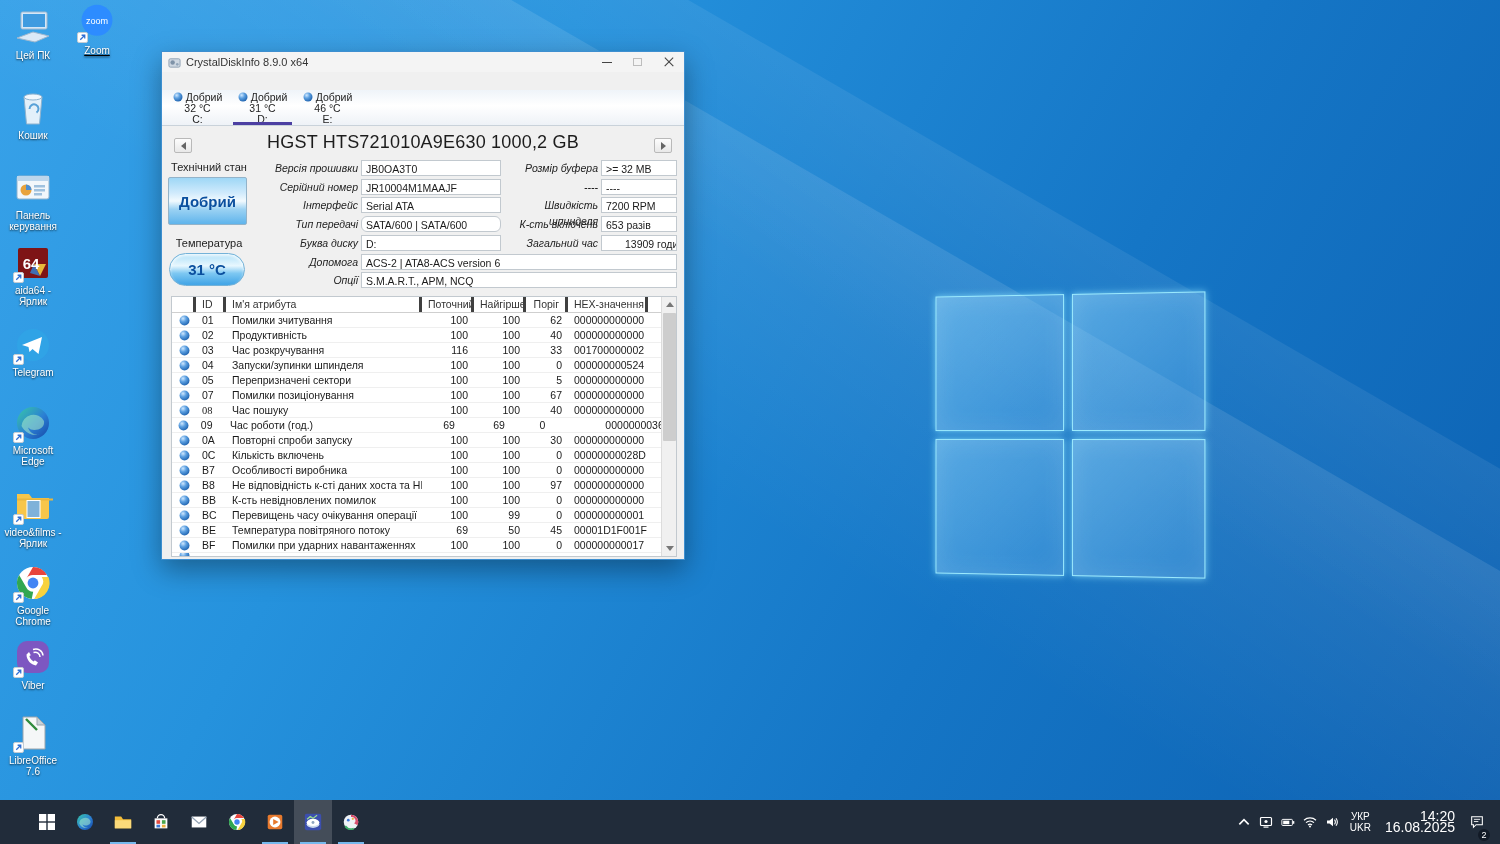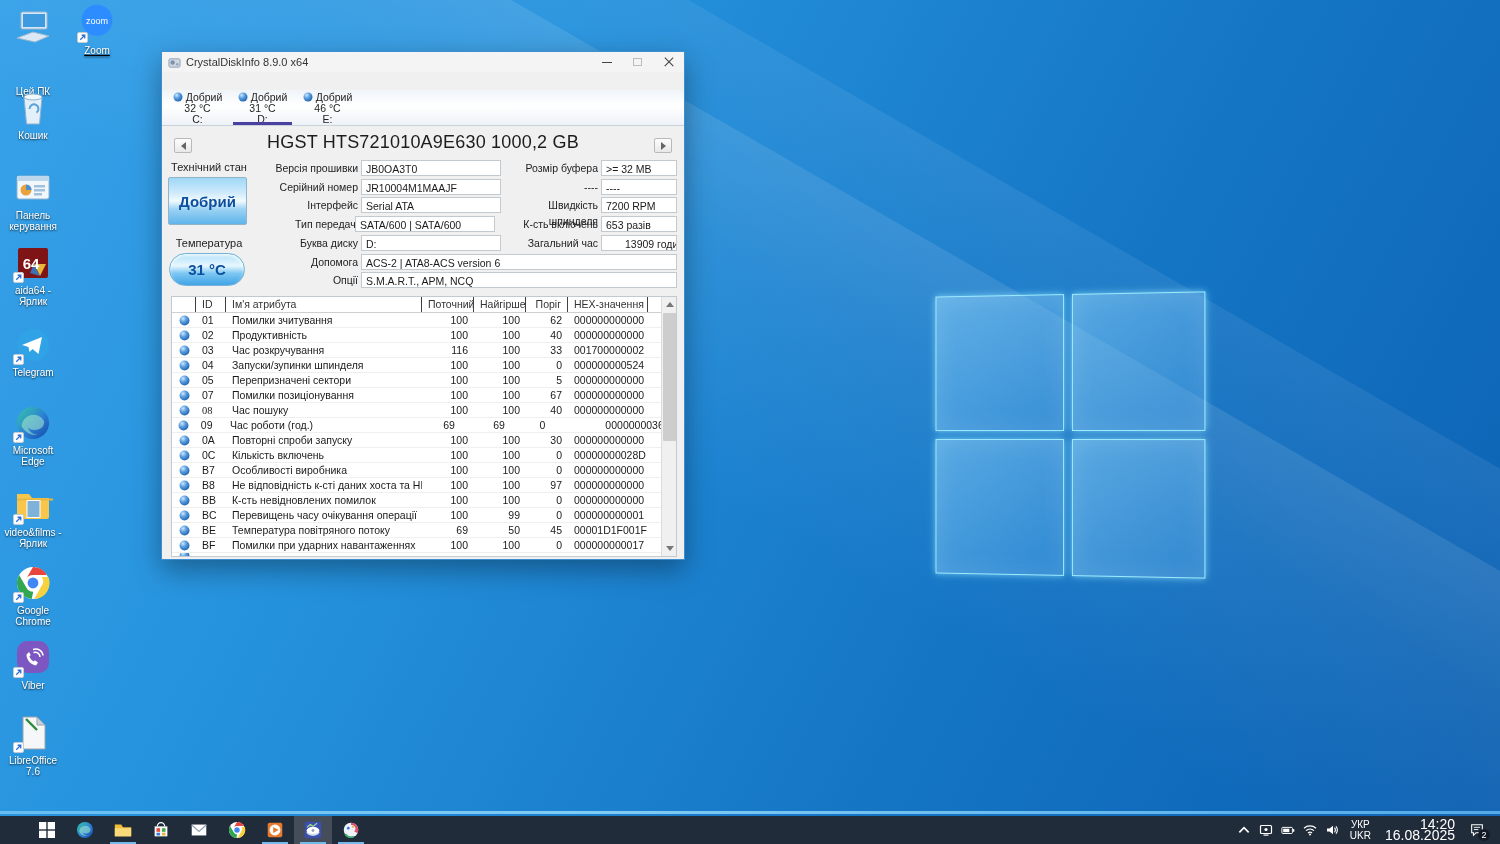--- a/index.html
+++ b/index.html
@@ -72,41 +72,41 @@
   .healthlabel { top:35px; } .templabel { top:111px; }
   .healthbtn { position:absolute; left:6px; top:51px; width:79px; height:48px;
     background:linear-gradient(180deg,#9ed7f6 0%,#cfeafc 32%,#f2fafe 50%,#9bd2f3 68%,#5fb4ec 100%);
     border:1px solid #93b3c9; border-radius:2px; display:flex; align-items:center; justify-content:center; cursor:pointer; }
   .healthbtn span { font-size:15px; font-weight:bold; color:#0b4f9e; }
   .tempbtn { position:absolute; left:7px; top:127px; width:76px; height:33px; border-radius:17px;
     background:linear-gradient(180deg,#aee0f8 0%,#e8f7fe 38%,#7ec8f2 62%,#3fa3e6 100%);
     border:1px solid #74b2d8; display:flex; align-items:center; justify-content:center; cursor:pointer;
     box-shadow:inset 0 2px 3px rgba(255,255,255,.8); }
   .tempbtn span { font-size:15px; font-weight:bold; color:#0b4f9e; }
-  .flabel { position:absolute; height:16px; line-height:16px; text-align:right; color:#222; }
+  .flabel { position:absolute; height:16px; line-height:16px; text-align:right; color:#222;font-style:italic; }
   .fbox { position:absolute; height:16px; line-height:14px; background:#fff; border:1px solid #c2c9cf;
     padding:1px 4px; color:#1a1a1a; white-space:nowrap; overflow:hidden; }
   .smart { position:absolute; left:9px; top:170px; width:506px; height:261px; background:#fff;
     border:1px solid #c2c9cf; overflow:hidden; }
   .thead { display:flex; height:16px; line-height:15px; border-bottom:1px solid #cfcfcf; color:#333; }
-  .thead .hc { border-right:1px solid #404040; padding:0 6px; overflow:hidden; white-space:nowrap; }
+  .thead .hc { border-right:3px solid #404040; padding:0 6px; overflow:hidden; white-space:nowrap; }
   .trow { display:flex; height:15px; line-height:15px; border-bottom:1px solid #efefef; color:#1a1a1a; }
   .trow .tc { padding:0 6px; overflow:hidden; white-space:nowrap; }
   .num { text-align:right; }
   .orbcell { display:flex; align-items:center; justify-content:center; padding:0 !important; }
   .orbcell svg { width:11px; height:11px; }
   .prow { height:5px; overflow:hidden; }
   .vscroll { position:absolute; right:0; top:0; bottom:0; width:15px; background:#f0f0f0; border-left:1px solid #dcdcdc; }
   .sbtn { position:absolute; left:0; width:15px; height:15px; display:flex; align-items:center; justify-content:center; }
   .sbtn.up { top:0; } .sbtn.down { bottom:0; }
   .sbtn.up i { width:0; height:0; border:4px solid transparent; border-bottom:5px solid #777; border-top:0; }
   .sbtn.down i { width:0; height:0; border:4px solid transparent; border-top:5px solid #777; border-bottom:0; }
   .sthumb { position:absolute; left:1px; width:13px; top:16px; height:128px; background:#cdcdcd; border-radius:1px; }
   
-  .taskbar { position:absolute; left:0; right:0; bottom:0; height:28px; background:#212c3a;
+  .taskbar { position:absolute; left:0; right:0; bottom:0; height:44px; background:#212c3a;
     display:flex; align-items:center; color:#fff; }
   .tapps { display:flex; height:100%; padding-left:28px; }
   .tapp { position:relative; width:38px; height:100%; display:flex; align-items:center; justify-content:center; cursor:pointer; }
   .tapp svg { width:20px; height:20px; }
   .tapp.active { background:rgba(255,255,255,.16); }
   .tapp .openbar { position:absolute; left:6px; right:6px; bottom:0; height:2px; background:#76b9ed; }
   .tray { margin-left:auto; display:flex; align-items:center; height:100%; padding-right:8px; }
   .tricon { width:22px; height:100%; display:flex; align-items:center; justify-content:center; cursor:pointer; }
   .tricon svg { width:14px; height:14px; }
   .lang { text-align:center; font-size:10px; line-height:11px; padding:0 7px; cursor:pointer; }
@@ -124,21 +124,21 @@
   <div class="beam2"></div>
   <div class="horizon"></div>
   <div class="winlogo">
     <div class="pane"></div>
     <div class="pane"></div>
     <div class="pane"></div>
     <div class="pane"></div>
   </div>
 
   <div id="desktop-icons">
-      <div class="dicon" style="left: 2px; top: 8px; gap: 36px;">
+      <div class="dicon" style="left: 2px; top: 8px;">
         <div class="dicon-img"><svg viewBox="0 0 40 40">
             <rect x="8" y="4" width="26" height="17" rx="1.5" fill="#d5e7f8" stroke="#9fb8cf"></rect>
             <rect x="10" y="6" width="22" height="13" fill="#3f9be0"></rect>
             <path d="M4 30 L20 24 L36 28 L22 34 Z" fill="#dbe9f7" stroke="#9fb8cf"></path>
           </svg></div>
         <div class="dicon-label">Цей ПК</div>
       </div>
       <div class="dicon" style="left: 66px; top: 3px; text-decoration: underline;">
         <div class="dicon-img"><svg viewBox="0 0 44 44">
             <circle cx="22" cy="19" r="17" fill="#2d8cff"></circle>
@@ -368,21 +368,21 @@
       </div>
 
       <div id="fields-main">
           <div class="flabel" style="left: 92px; width: 104px; top: 34px;">Версія прошивки</div>
           <div class="fbox" style="left: 199px; top: 34px; width: 140px;">JB0OA3T0</div>
           <div class="flabel" style="left: 92px; width: 104px; top: 53px;">Серійний номер</div>
           <div class="fbox" style="left: 199px; top: 53px; width: 140px;">JR10004M1MAAJF</div>
           <div class="flabel" style="left: 92px; width: 104px; top: 71px;">Інтерфейс</div>
           <div class="fbox" style="left: 199px; top: 71px; width: 140px;">Serial ATA</div>
           <div class="flabel" style="left: 92px; width: 104px; top: 90px;">Тип передачі</div>
-          <div class="fbox" style="left: 193px; top: 90px; width: 140px;">SATA/600 | SATA/600</div>
+          <div class="fbox" style="left: 199px; top: 90px; width: 140px; border-radius: 6px;">SATA/600 | SATA/600</div>
           <div class="flabel" style="left: 92px; width: 104px; top: 109px;">Буква диску</div>
           <div class="fbox" style="left: 199px; top: 109px; width: 140px;">D:</div>
           <div class="flabel" style="left: 92px; width: 104px; top: 128px;">Допомога</div>
           <div class="fbox" style="left: 199px; top: 128px; width: 316px;">ACS-2 | ATA8-ACS version 6</div>
           <div class="flabel" style="left: 92px; width: 104px; top: 146px;">Опції</div>
           <div class="fbox" style="left: 199px; top: 146px; width: 316px;">S.M.A.R.T., APM, NCQ</div>
         </div>
       <div id="fields-side">
           <div class="flabel" style="left: 340px; width: 96px; top: 34px;">Розмір буфера</div>
           <div class="fbox" style="left: 439px; top: 34px; width: 76px;">&gt;= 32 MB</div>

